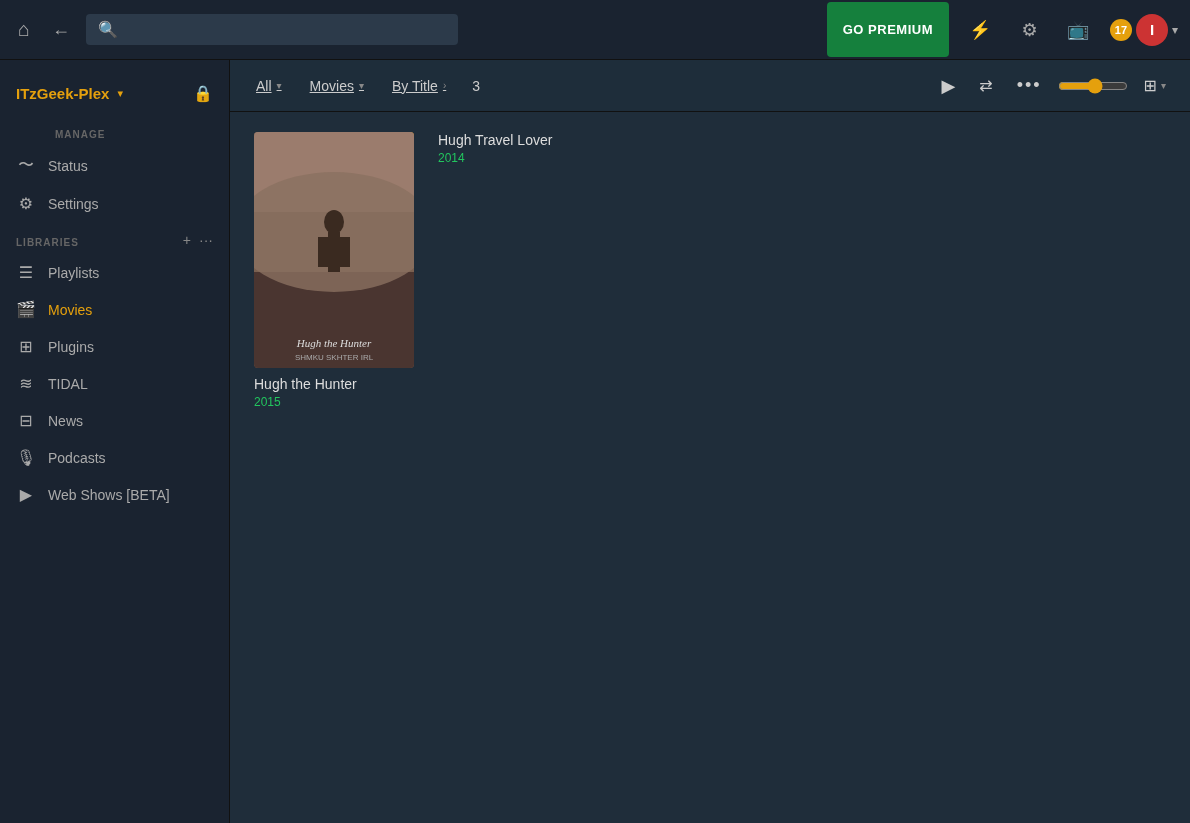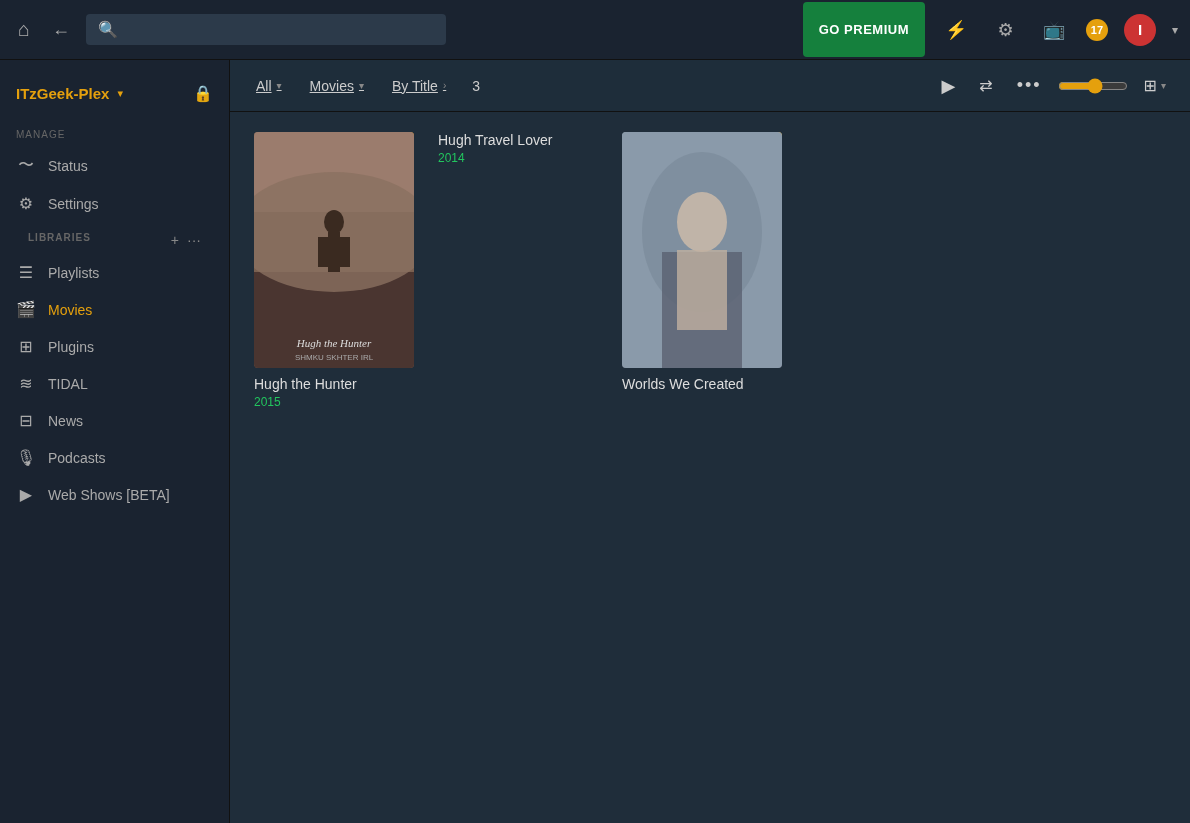--- a/index.html
+++ b/index.html
@@ -70,21 +70,21 @@
       color: #aaa;
       font-size: 18px;
       cursor: pointer;
       padding: 6px 10px;
       background: none;
       border: none;
     }
     .top-nav .user-area {
       display: flex;
       align-items: center;
-      gap: 16px;
+      gap: 4px;
       cursor: pointer;
     }
     .top-nav .notif-badge {
       background: #e5a00d;
       color: #fff;
       border-radius: 50%;
       width: 22px;
       height: 22px;
       display: flex;
       align-items: center;
@@ -132,42 +132,43 @@
     .sidebar-server-name {
       color: #e5a00d;
       font-size: 15px;
       font-weight: bold;
     }
     .sidebar-server-chevron { color: #e5a00d; font-size: 11px; }
     .sidebar-lock-icon { color: #4caf50; font-size: 16px; margin-left: auto; }
 
     .sidebar-section-label {
       font-size: 10px;
-      font-weight: normal;
+      font-weight: bold;
       color: #666;
       letter-spacing: 1px;
       padding: 10px 16px 6px;
       text-transform: uppercase;
+      margin-left: 39px;
     }
     .sidebar-item {
       display: flex;
       align-items: center;
       gap: 12px;
       padding: 9px 16px;
       cursor: pointer;
       color: #aaa;
       font-size: 14px;
       border-radius: 0;
     }
     .sidebar-item.active { color: #e5a00d; }
     .sidebar-item .item-icon { font-size: 16px; width: 20px; text-align: center; }
     .libraries-header {
       display: flex;
-      align-items: flex-start;
-      padding: 10px 28px 6px;
+      align-items: flex-end;
+      padding: 10px 16px 6px;
     }
     .libraries-label {
       font-size: 10px;
       font-weight: bold;
       color: #666;
       letter-spacing: 1px;
       text-transform: uppercase;
       flex: 1;
     }
     .libraries-actions {
@@ -461,33 +462,17 @@
           </div>
           <div class="movie-title">Hugh the Hunter</div>
           <div class="movie-year">2015</div>
         </div>
 
         <div class="movie-card">
           <div class="movie-title">Hugh Travel Lover</div>
           <div class="movie-year">2014</div>
         </div>
 
-        <div class="movie-card">
-          <div class="movie-poster-wrap poster-wc">
-            <div class="movie-badge"></div>
-            <svg width="160" height="236" viewBox="0 0 160 236" style="position:absolute;top:0;left:0;">
-              <rect width="160" height="236" fill="#8a9aaa"></rect>
-
-              <ellipse cx="80" cy="100" rx="60" ry="80" fill="#7a8a9a" opacity="0.7"></ellipse>
-              <rect x="40" y="120" width="80" height="116" fill="#5a6070" opacity="0.8"></rect>
-
-              <ellipse cx="80" cy="90" rx="25" ry="30" fill="#c8b8a8" opacity="0.9"></ellipse>
-              <rect x="55" y="118" width="50" height="80" fill="#c0b0a0" opacity="0.8"></rect>
-            </svg>
-          </div>
-          <div class="movie-title">Worlds We Created</div>
-          <div class="movie-year"></div>
-        </div>
 
       </div>
     </div>
   </div>
 </div>
 
 </body></html>

